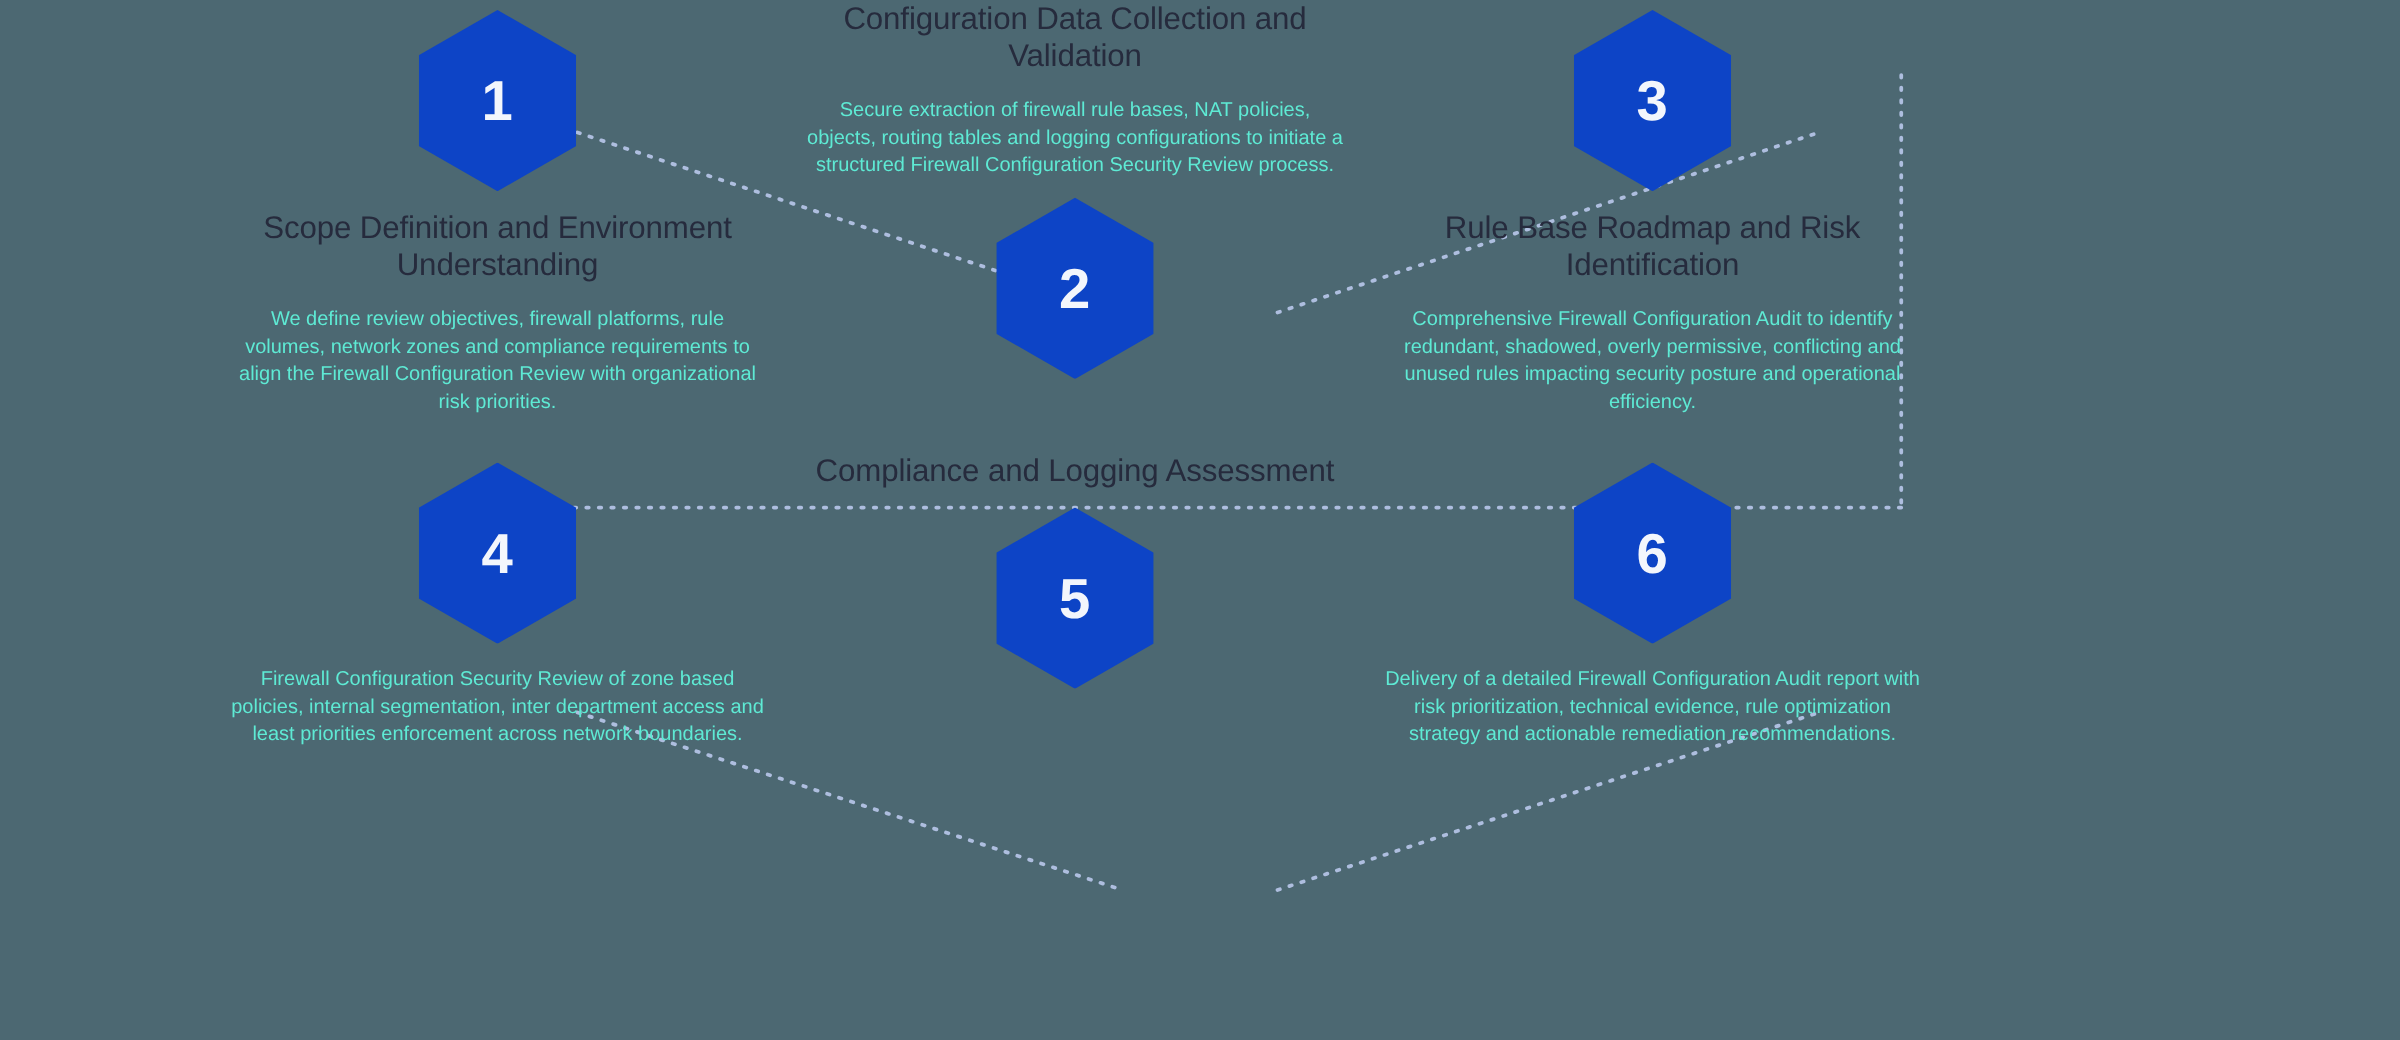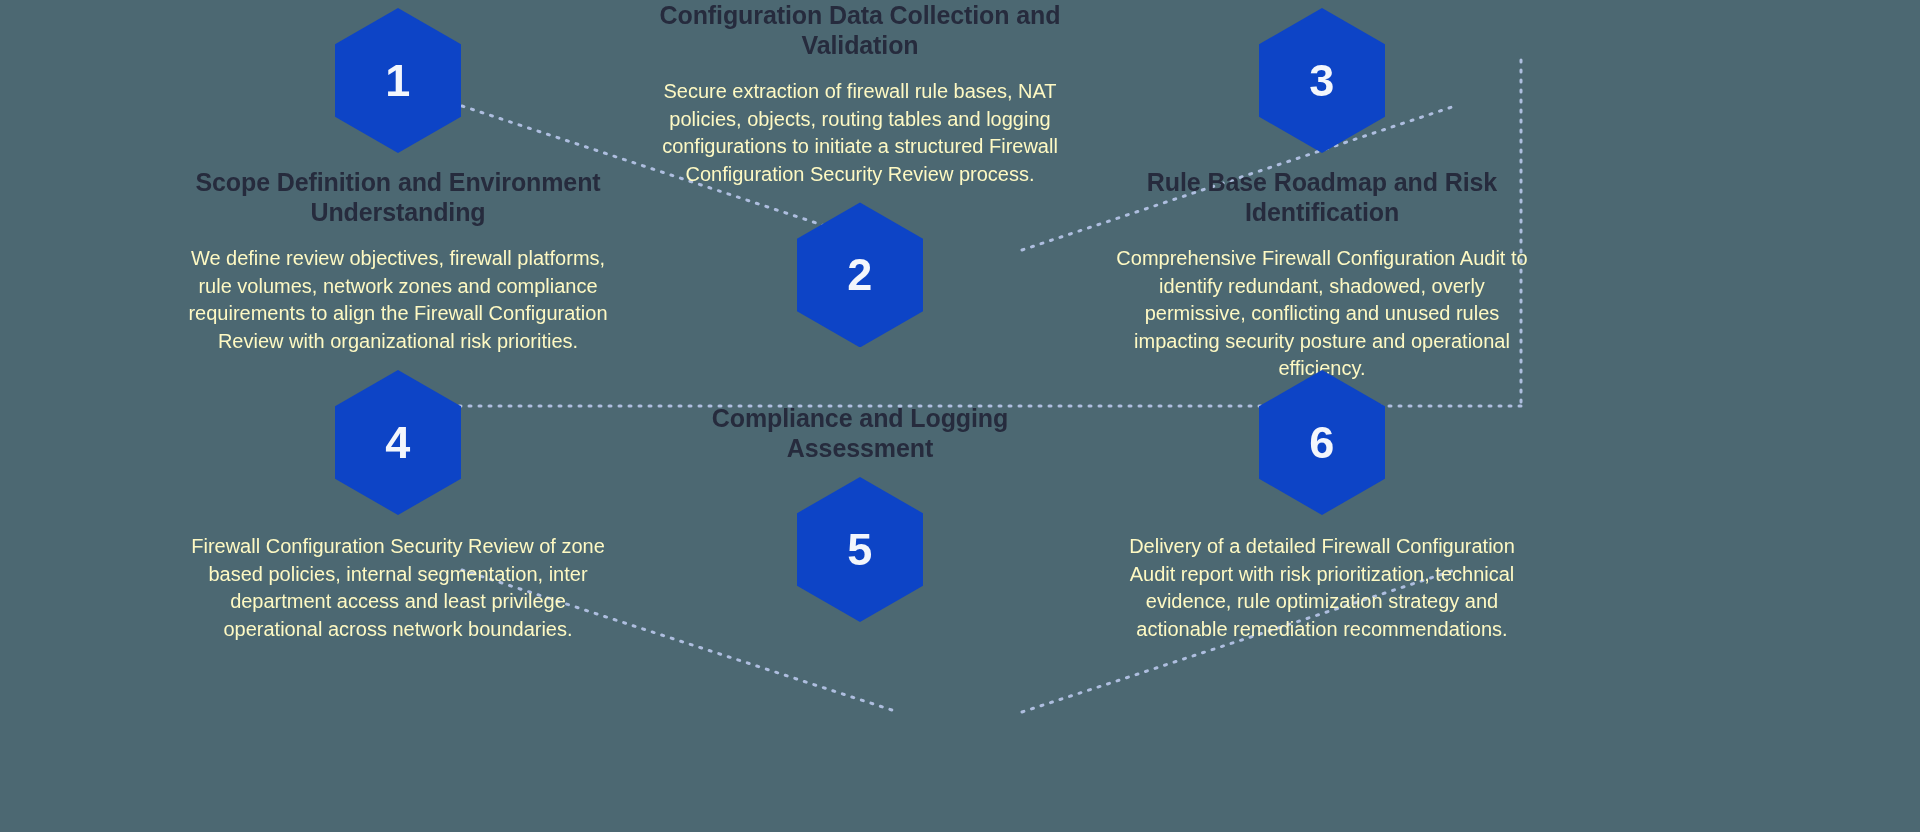--- a/index.html
+++ b/index.html
@@ -52,41 +52,41 @@
     font-size: 45px;
     font-weight: 700;
     color: #f3f6fc;
     line-height: 1;
     letter-spacing: 0.5px;
   }
   .node-title {
     margin: 14px auto 0 auto;
     width: 420px;
     font-size: 25px;
-    font-weight: 700;
+    font-weight: 400;
     line-height: 1.2;
     color: #262b3d;
     letter-spacing: -0.1px;
   }
   .node-desc {
     margin: 18px auto 0 auto;
     width: 430px;
-    font-size: 20px;
+    font-size: 16px;
     font-weight: 400;
     line-height: 1.38;
-    color: #fef9c3;
+    color: #5eead4;
   }
   
   #node-1 { left: 138px;  top: 8px;  }
   #node-3 { left: 1062px; top: 8px;  }
   #node-2 { left: 600px;  top: 0px;  }
   
   #node-4 { left: 138px;  top: 370px; }
   #node-6 { left: 1062px; top: 370px; }
-  #node-5 { left: 600px;  top: 362px; margin-top: 41px; }
+  #node-5 { left: 600px;  top: 362px; }
 
   
   .node.center .node-title { margin-top: 0; }
   .node.center .hex-wrap { margin-top: 14px; }
 </style>
 </head>
 <body>
 
 <div id="stage">
 
@@ -136,21 +136,21 @@
     <div class="node-title">Rule Base Roadmap and Risk Identification</div>
     <div class="node-desc">Comprehensive Firewall Configuration Audit to identify redundant, shadowed, overly permissive, conflicting and unused rules impacting security posture and operational efficiency.</div>
   </div>
 
   <div class="node" id="node-4">
     <div class="hex-wrap">
       <div class="hex">
         <span class="hex-num">4</span>
       </div>
     </div>
-    <div class="node-desc">Firewall Configuration Security Review of zone based policies, internal segmentation, inter department access and least privilege operational across network boundaries.</div>
+    <div class="node-desc">Firewall Configuration Security Review of zone based policies, internal segmentation, inter department access and least priorities enforcement across network boundaries.</div>
   </div>
 
   <div class="node center" id="node-5">
     <div class="node-title">Compliance and Logging Assessment</div>
     <div class="hex-wrap">
       <div class="hex">
         <span class="hex-num">5</span>
       </div>
     </div>
   </div>

